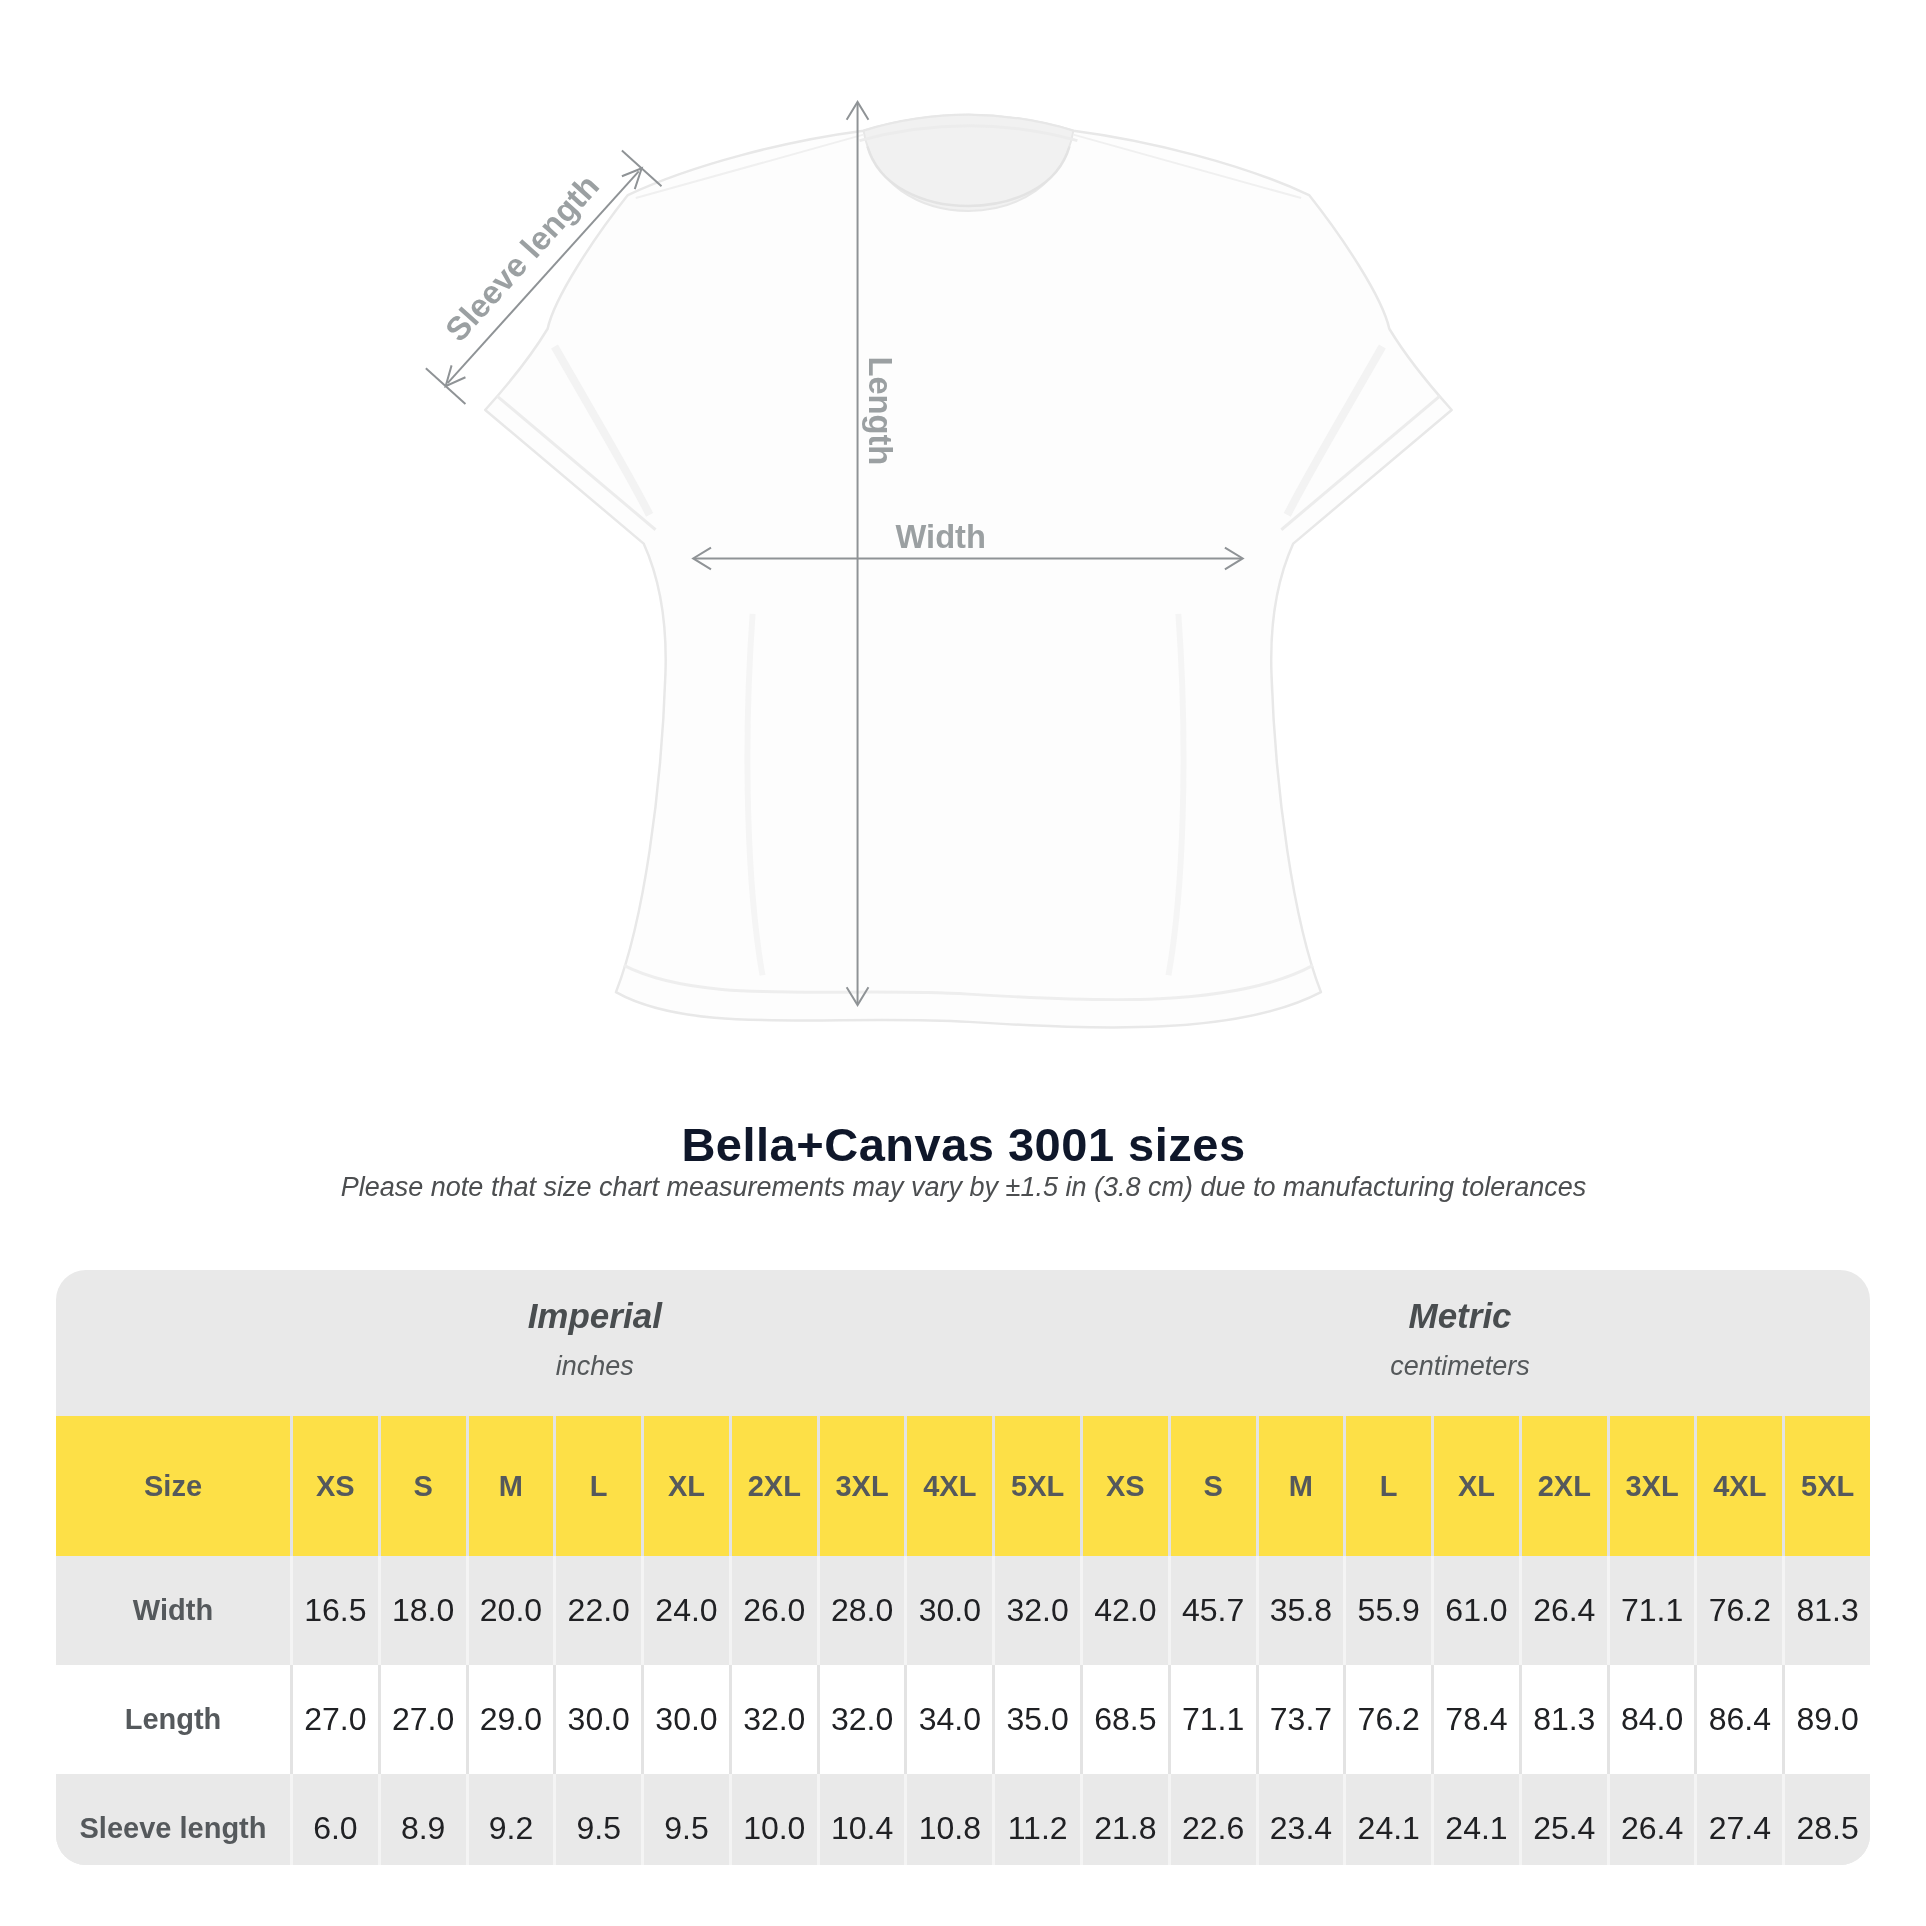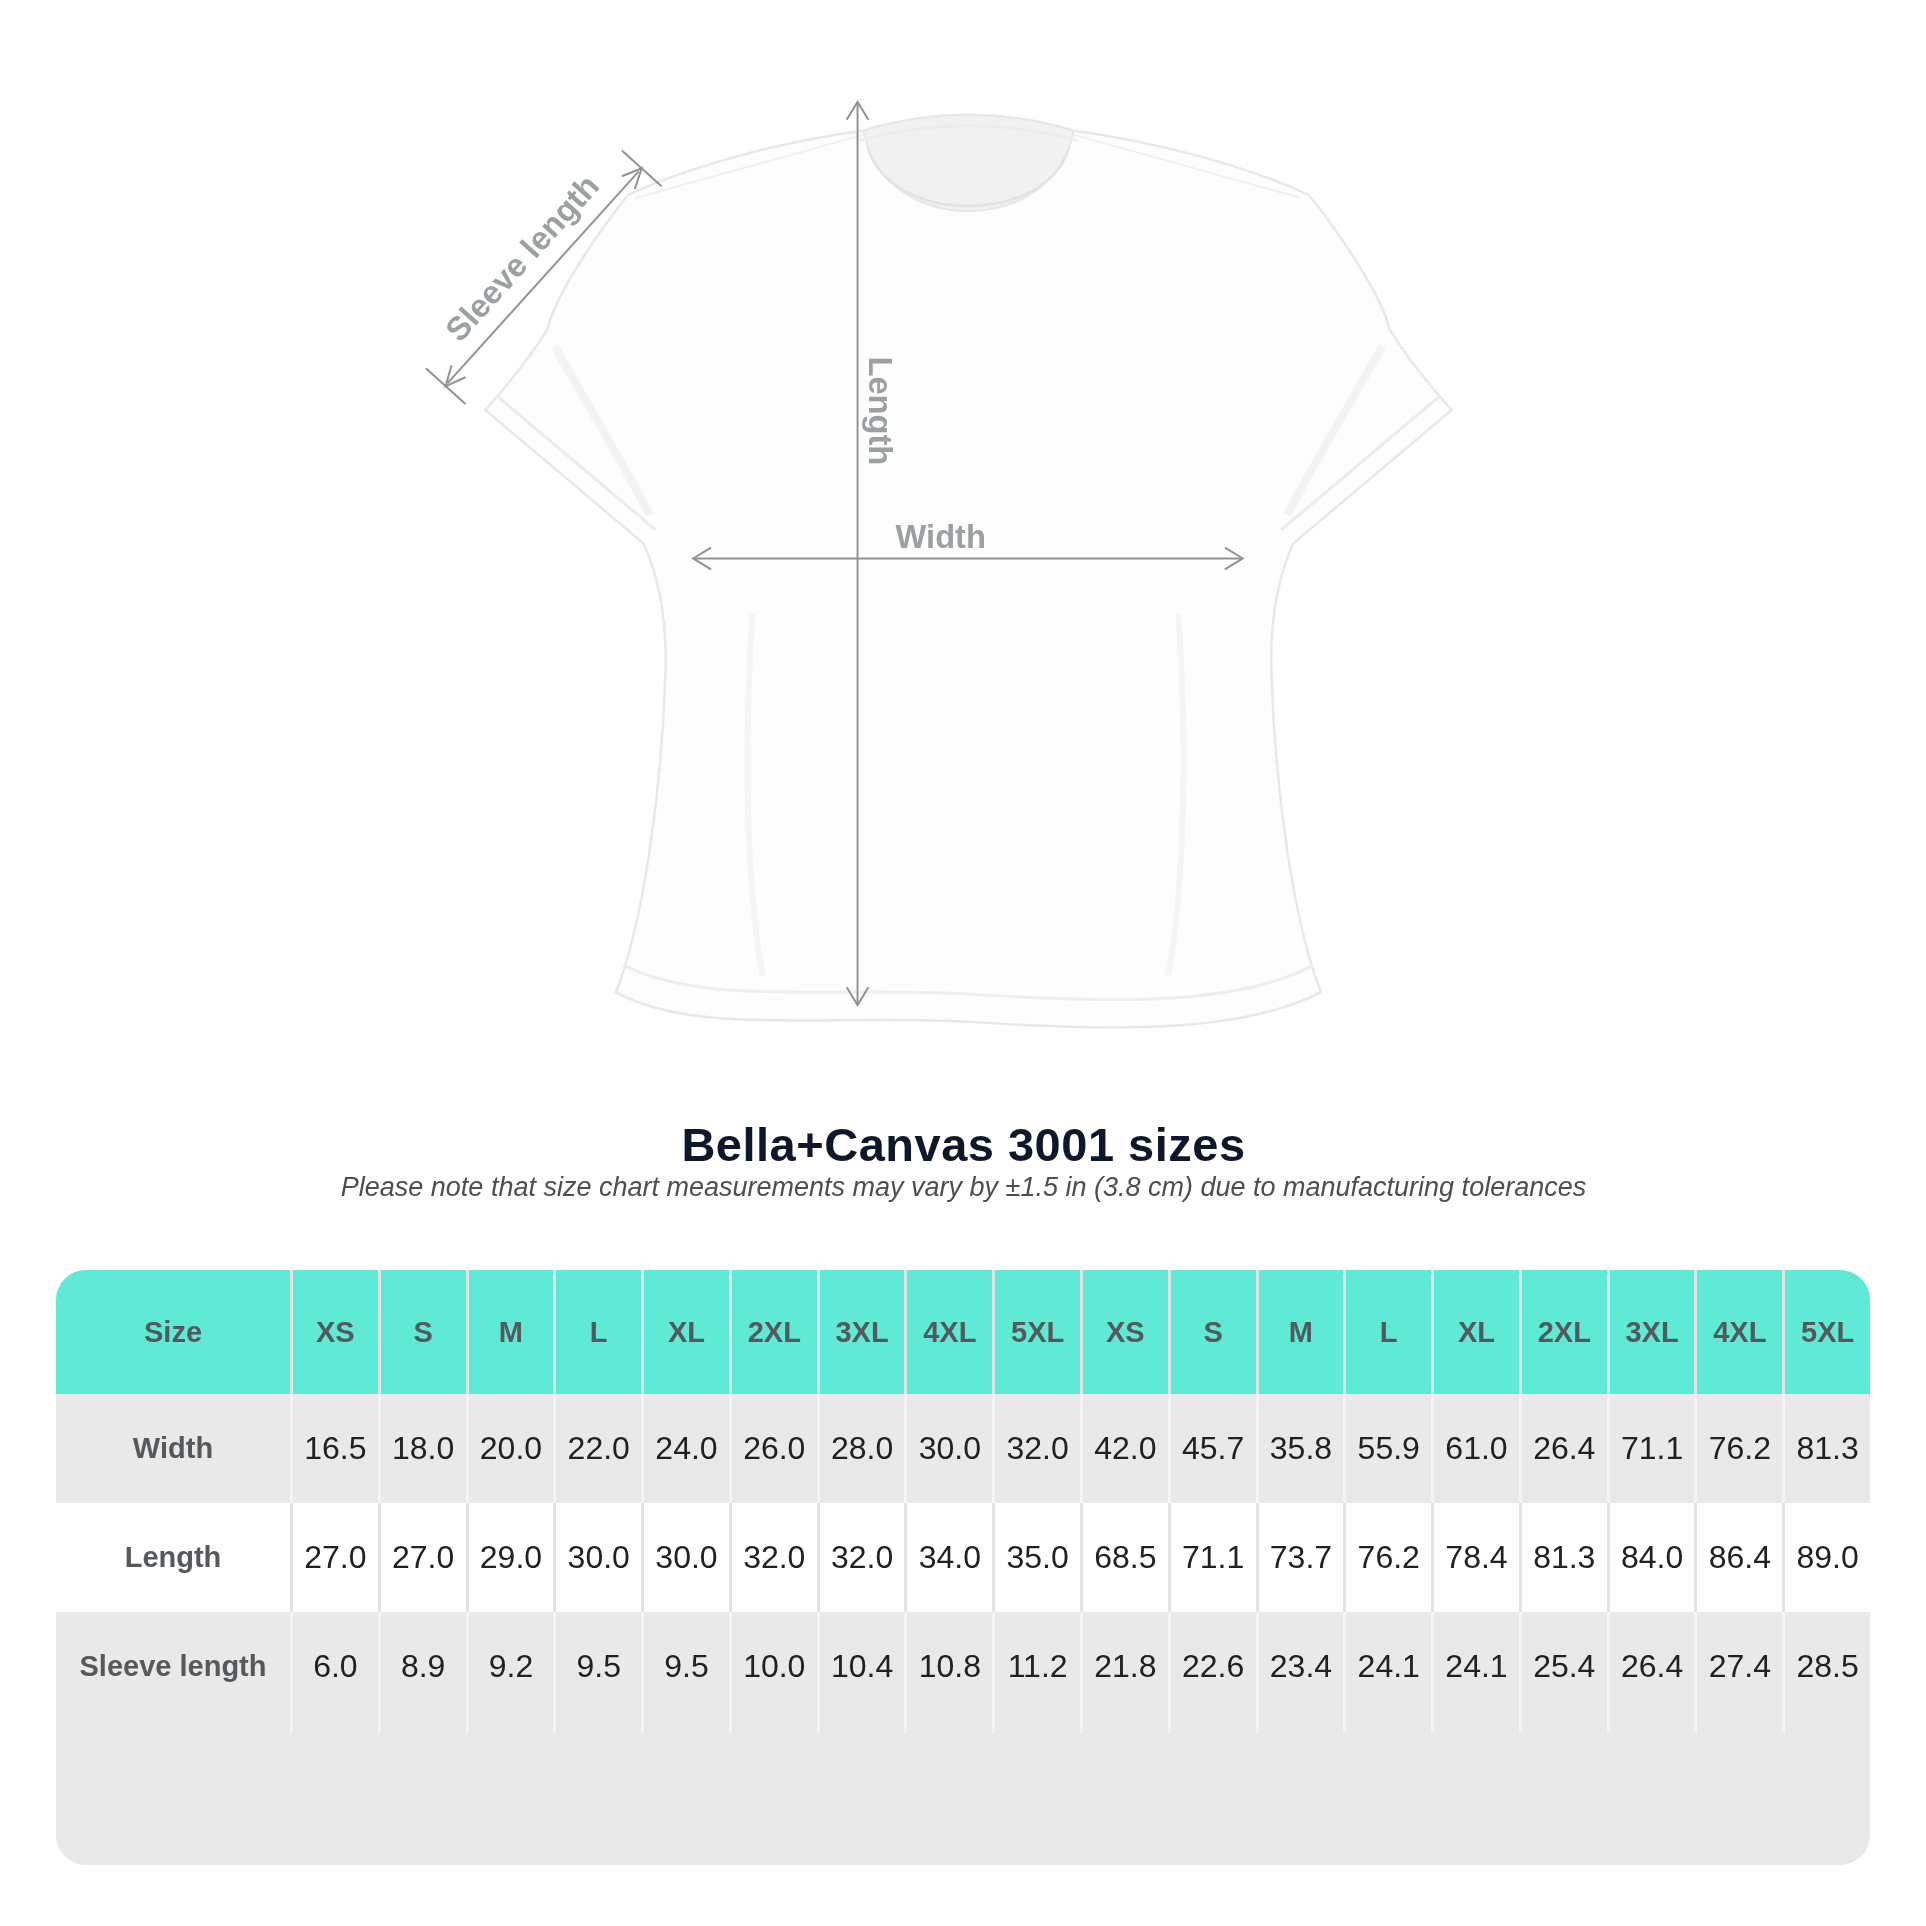--- a/index.html
+++ b/index.html
@@ -15,21 +15,21 @@
   .table-container{position:absolute;left:56px;top:1270px;width:1814px;height:595px;
     background:#e9e9e9;border-radius:30px;overflow:hidden;}
   .group-header{position:relative;height:146px;}
   .unit-group{position:absolute;top:26px;transform:translateX(-50%);text-align:center;}
   .unit-group .glabel{font-size:35px;font-weight:700;font-style:italic;color:#494d4f;}
   .unit-group .gsub{margin-top:15px;font-size:27px;font-style:italic;color:#54585a;}
   .unit-group.imperial{left:29.7%;}
   .unit-group.metric{left:77.4%;}
 
   .trow{display:grid;grid-template-columns:234px repeat(18,1fr);align-items:stretch;}
-  .thead-row{height:124px;background:#5eead4;}
+  .thead-row{height:140px;background:#fde047;}
   .trow.white{height:109px;background:#ffffff;}
   .trow.gray{height:109px;background:#e9e9e9;}
   .trow.gray:last-child{height:121px;}
   .trow:last-child .cell{padding-bottom:12px;}
 
   .cell{display:flex;align-items:center;justify-content:center;}
   .thead-row .cell{border-left:3px solid #e3e3e3;}
   .trow.white .cell{border-left:3px solid #e3e3e3;}
   .trow.gray .cell{border-left:3px solid #f4f4f4;}
   .thead-row .cell:first-child,.trow .cell:first-child{border-left:none;}
@@ -104,20 +104,30 @@
     <text class="dimtext" transform="translate(549,280) rotate(-48)" x="0" y="-18" text-anchor="middle">Sleeve length</text>
   </svg>
 
   <div class="heading">
     <div class="title">Bella+Canvas 3001 sizes</div>
     <div class="subtitle">Please note that size chart measurements may vary by ±1.5 in (3.8 cm) due to manufacturing tolerances</div>
   </div>
 
   <div class="table-container">
 
+    <div class="group-header">
+      <div class="unit-group imperial">
+        <div class="glabel">Imperial</div>
+        <div class="gsub">inches</div>
+      </div>
+      <div class="unit-group metric">
+        <div class="glabel">Metric</div>
+        <div class="gsub">centimeters</div>
+      </div>
+    </div>
 
     <div class="trow thead-row">
       <div class="cell head">Size</div>
 
     <div class="cell head">XS</div>
         <div class="cell head">S</div>
         <div class="cell head">M</div>
         <div class="cell head">L</div>
         <div class="cell head">XL</div>
         <div class="cell head">2XL</div>

